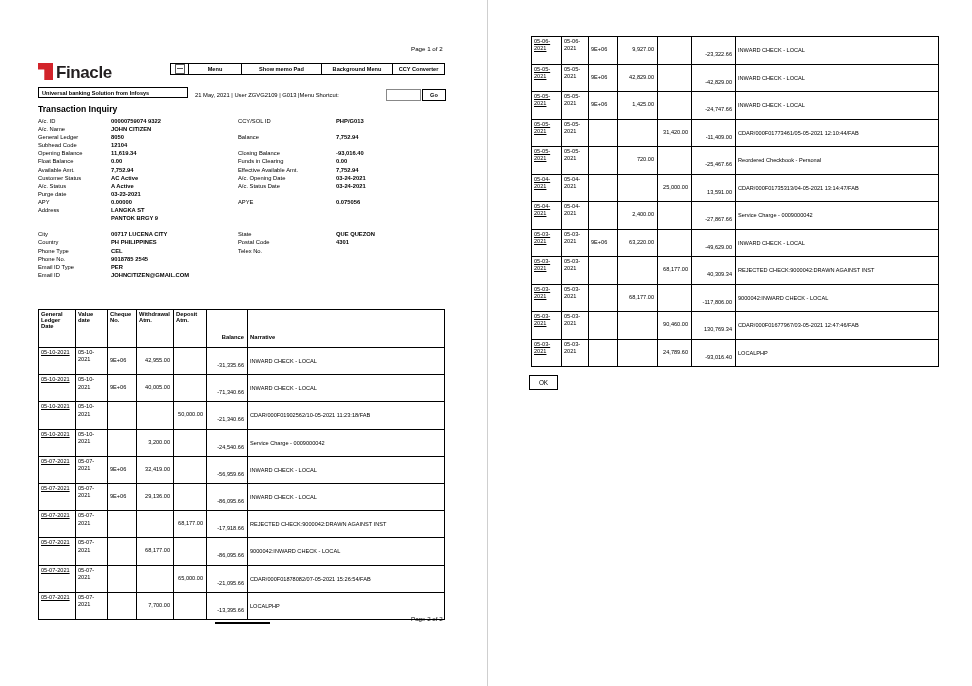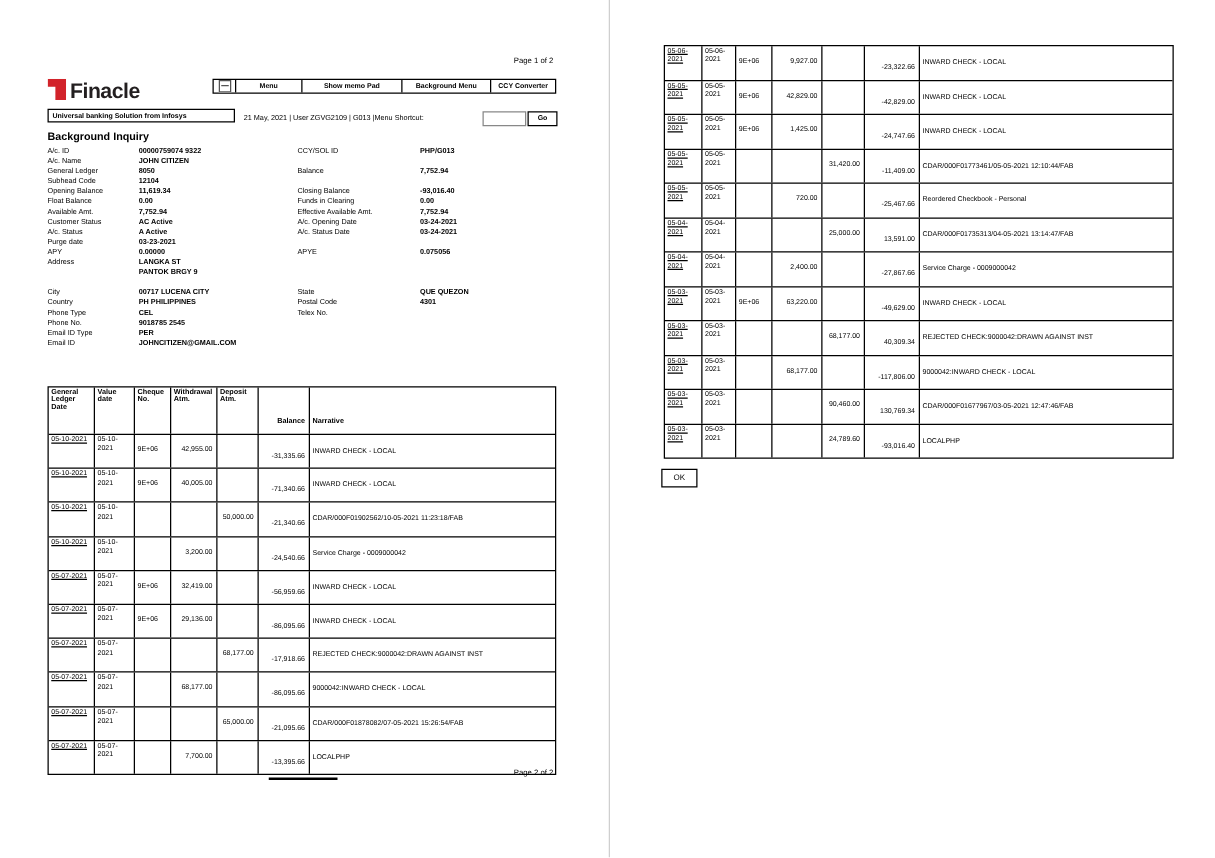--- a/index.html
+++ b/index.html
@@ -112,21 +112,21 @@
 <div class="page" id="left-page">
 
   <div class="page-label" id="page-1-label">Page 1 of 2</div>
 
   <div class="logo-wrap">
     <div class="logo-mark"></div>
     <div class="logo-text">Finacle</div>
   </div>
 
   <div class="tagline">Universal banking Solution from Infosys</div>
-  <div class="subtitle">Background Inquiry</div>
+  <div class="subtitle">Transaction Inquiry</div>
 
   <div class="menubar">
     <div class="cell mb-icon">
         <span class="icon-box"></span>
       </div>
     <div class="cell mb-menu">Menu</div>
     <div class="cell mb-memo">Show memo Pad</div>
     <div class="cell mb-bg">Background Menu</div>
     <div class="cell mb-ccy">CCY Converter</div>
   </div>

